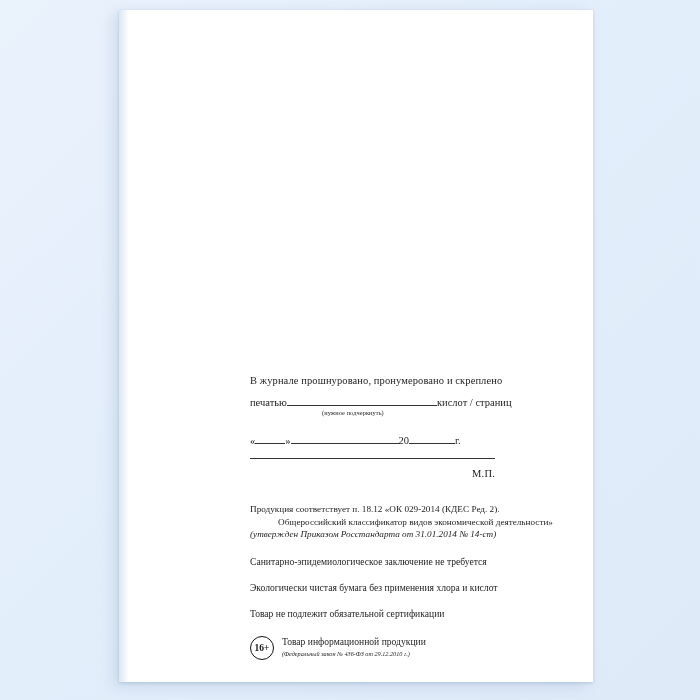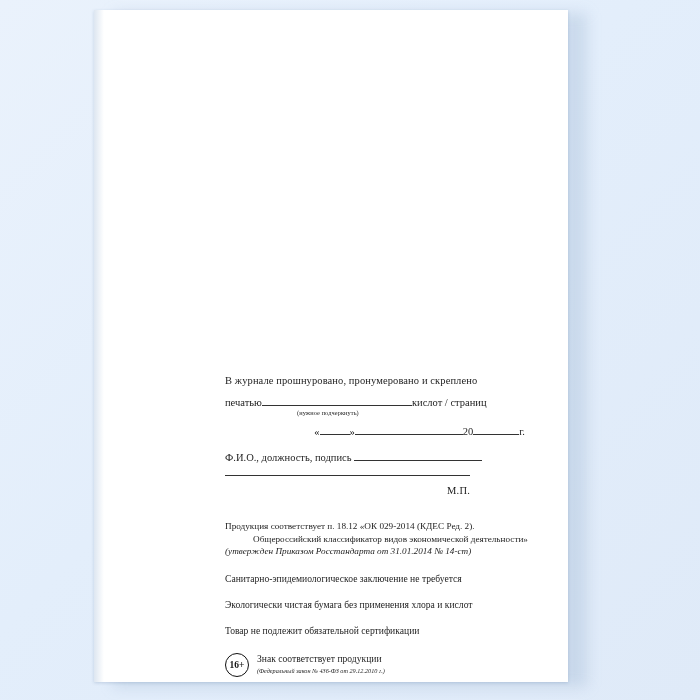--- a/index.html
+++ b/index.html
@@ -25,21 +25,21 @@
     left: 113px;
     top: 13px;
     width: 474px;
     height: 674px;
     background: rgba(120, 150, 185, 0.22);
     filter: blur(7px);
     border-radius: 2px;
   }
   .page {
     position: absolute;
-    left: 94px;
+    left: 119px;
     top: 10px;
     width: 474px;
     height: 672px;
     background: #ffffff;
     box-shadow: 0 1px 3px rgba(90,120,160,0.25);
   }
   
   .page:after {
     content: "";
     position: absolute;
@@ -86,24 +86,23 @@
   .hint {
     display: block;
     font-size: 6.3px;
     color: #222;
     margin-left: 72px;
     margin-top: 1px;
     letter-spacing: 0.1px;
   }
 
   .row-date {
-    margin-top: 9px;
-    font-size: 10.5px;
-    white-space: nowrap;
-    text-align: right;
+    margin-top: 18px;
+    font-size: 10.5px;
+    white-space: nowrap;
   }
   .row-fio {
     margin-top: 14px;
     font-size: 10.5px;
     white-space: nowrap;
   }
   .row-blank {
     margin-top: 11px;
   }
   .rule-full {
@@ -176,43 +175,40 @@
 
       <div class="fill-row">
         <span>печатью</span><span class="rule rule-long"></span><span>кислот / страниц</span>
         <span class="hint">(нужное подчеркнуть)</span>
       </div>
 
       <div class="row-date">
         <span>«</span><span class="rule rule-tiny"></span><span>»</span><span class="rule rule-date"></span><span>20</span><span class="rule rule-short"></span><span>г.</span>
       </div>
 
-      <div class="row-fio">
-        <span>Ф.И.О., должность, подпись</span>&nbsp;<span class="rule rule-med"></span>
-      </div>
 
       <div class="row-blank">
         <span class="rule-full"></span>
       </div>
 
       <div class="mp">М.П.</div>
 
       <div class="block-2">
         <div class="l1">Продукция соответствует п. 18.12 «ОК 029-2014 (КДЕС Ред. 2).</div>
         <div class="l2">Общероссийский классификатор видов экономической деятельности»</div>
         <div class="l3">(утвержден Приказом Росстандарта от 31.01.2014 № 14-ст)</div>
       </div>
 
       <div class="para">Санитарно-эпидемиологическое заключение не требуется</div>
       <div class="para">Экологически чистая бумага без применения хлора и кислот</div>
       <div class="para">Товар не подлежит обязательной сертификации</div>
 
       <div class="info-row">
         <div class="age-badge">16+</div>
         <div class="info-text">
-          <div class="t1">Знак соответствует продукции</div>
+          <div class="t1">Товар информационной продукции</div>
           <div class="t2">(Федеральный закон № 436-ФЗ от 29.12.2010 г.)</div>
         </div>
       </div>
 
     </div>
   </div>
 </div>
 
 </body></html>

